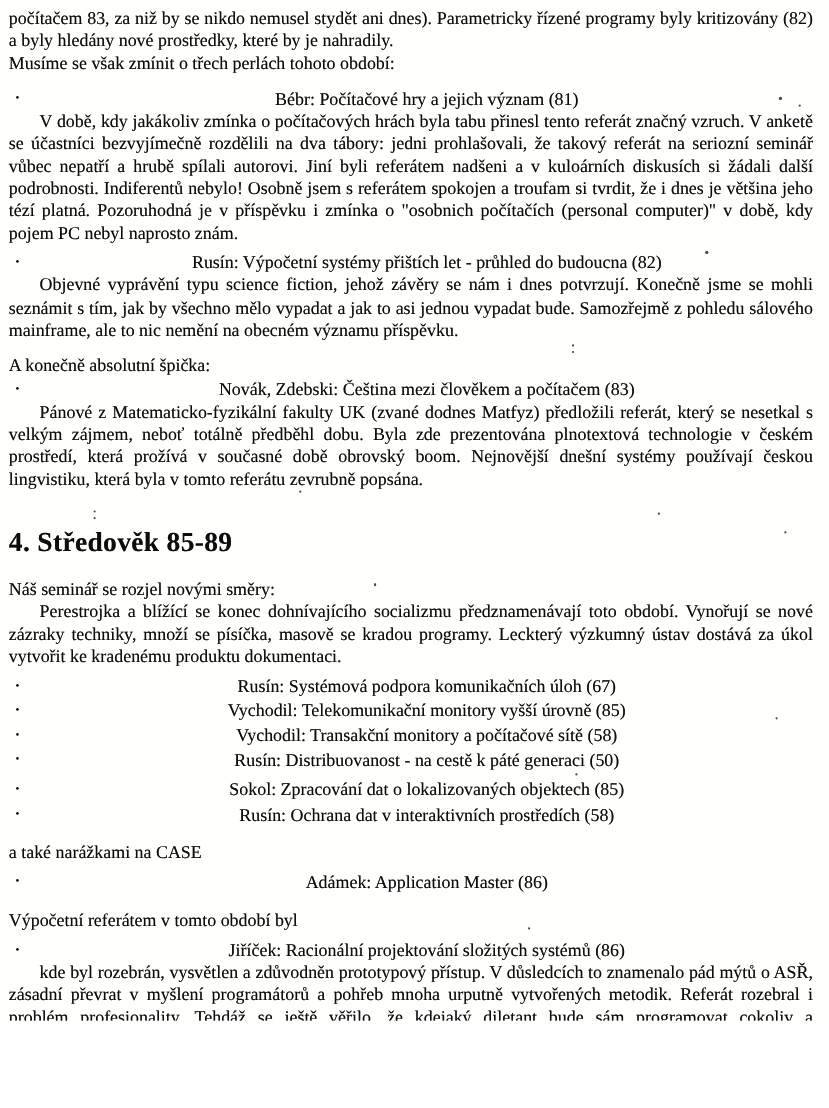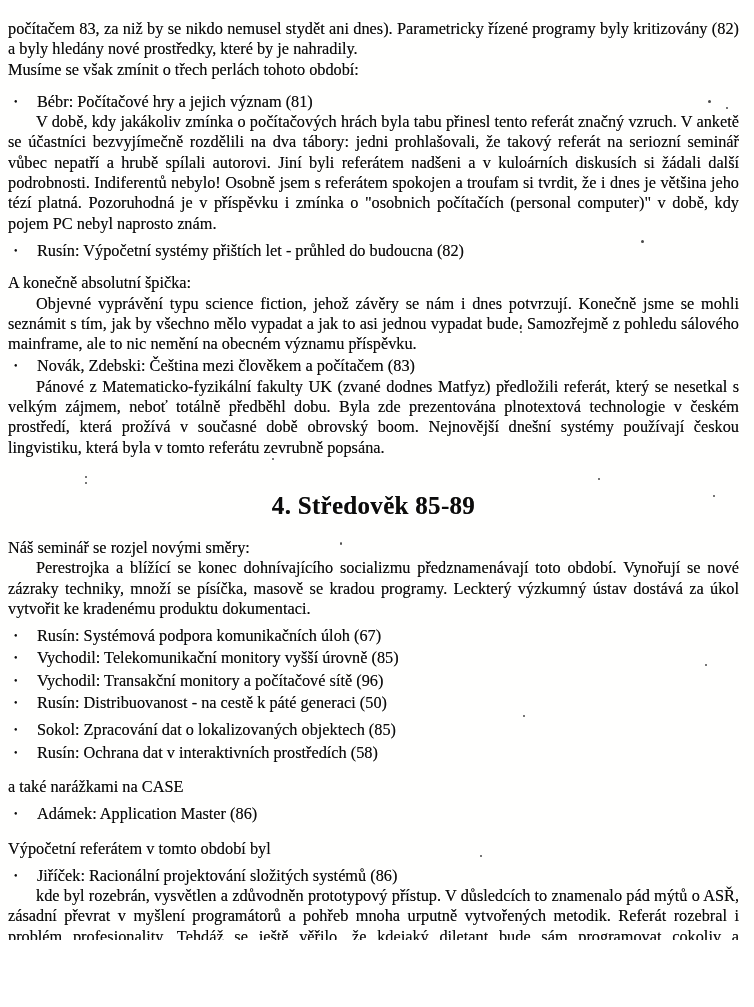--- a/index.html
+++ b/index.html
@@ -1,21 +1,21 @@
 <!DOCTYPE html>
 <html lang="cs"><head>
 <meta charset="utf-8">
 <style>
   * { margin: 0; padding: 0; box-sizing: border-box; }
   html, body { background: #ffffff; }
   .page {
     position: relative;
     width: 754px;
     height: 928px;
-    margin: 12px auto;
+    margin: 0 auto;
     background: #fffffe;
     color: #0c0c0c;
     font-family: "Liberation Serif", "DejaVu Serif", serif;
     font-size: 16.3px;
     line-height: 20.3px;
     padding: 7px 15px 0 8px;
     overflow: hidden;
     text-shadow: 0 0 0.5px rgba(0,0,0,0.55); 
   }
   .para { text-align: justify; }
@@ -25,28 +25,27 @@
   .gap-xs { margin-top: 2px; }
   .gap-lg { margin-top: 14px; }
   .bullet-item { display: flex; align-items: flex-start; }
   .bullet {
     flex: none;
     width: 29px;
     padding-left: 6px;
     font-size: 10px;
     line-height: 20.3px;
   }
-  .bullet-text { flex: 1; }
+  .bullet-text { flex: 1; text-align: center; }
   .heading {
     font-size: 25px;
     line-height: 28px;
     font-weight: bold;
     letter-spacing: 0.3px;
     margin: 34px 0 18px 0;
-    text-align: center;
   }
   .noise {
     position: absolute;
     background: #1c1c1c;
     border-radius: 50%;
     opacity: 0.8;
   }
 </style>
 </head>
 <body>
@@ -59,23 +58,23 @@
   <div class="bullet-item gap">
     <span class="bullet">•</span>
     <span class="bullet-text">Bébr: Počítačové hry a jejich význam (81)</span>
   </div>
   <p class="para indent">V době, kdy jakákoliv zmínka o počítačových hrách byla tabu přinesl tento referát značný vzruch. V anketě se účastníci bezvyjímečně rozdělili na dva tábory: jedni prohlašovali, že takový referát na seriozní seminář vůbec nepatří a hrubě spílali autorovi. Jiní byli referátem nadšeni a v kuloárních diskusích si žádali další podrobnosti. Indiferentů nebylo! Osobně jsem s referátem spokojen a troufam si tvrdit, že i dnes je většina jeho tézí platná. Pozoruhodná je v příspěvku i zmínka o "osobnich počítačích (personal computer)" v době, kdy pojem PC nebyl naprosto znám.</p>
 
   <div class="bullet-item gap-sm">
     <span class="bullet">•</span>
     <span class="bullet-text">Rusín: Výpočetní systémy přištích let - průhled do budoucna (82)</span>
   </div>
+  <p class="para indent">Objevné vyprávění typu science fiction, jehož závěry se nám i dnes potvrzují. Konečně jsme se mohli seznámit s tím, jak by všechno mělo vypadat a jak to asi jednou vypadat bude. Samozřejmě z pohledu sálového mainframe, ale to nic nemění na obecném významu příspěvku.</p>
+
   <p class="para gap">A konečně absolutní špička:</p>
-
-  <p class="para indent">Objevné vyprávění typu science fiction, jehož závěry se nám i dnes potvrzují. Konečně jsme se mohli seznámit s tím, jak by všechno mělo vypadat a jak to asi jednou vypadat bude. Samozřejmě z pohledu sálového mainframe, ale to nic nemění na obecném významu příspěvku.</p>
   <div class="bullet-item gap-xs">
     <span class="bullet">•</span>
     <span class="bullet-text">Novák, Zdebski: Čeština mezi člověkem a počítačem (83)</span>
   </div>
   <p class="para indent">Pánové z Matematicko-fyzikální fakulty UK (zvané dodnes Matfyz) předložili referát, který se nesetkal s velkým zájmem, neboť totálně předběhl dobu. Byla zde prezentována plnotextová technologie v českém prostředí, která prožívá v současné době obrovský boom. Nejnovější dnešní systémy používají českou lingvistiku, která byla v tomto referátu zevrubně popsána.</p>
 
   <h2 class="heading">4. Středověk 85-89</h2>
 
   <p class="para gap">Náš seminář se rozjel novými směry:</p>
 
@@ -83,21 +82,21 @@
   <div class="bullet-item gap-sm">
     <span class="bullet">•</span>
     <span class="bullet-text">Rusín: Systémová podpora komunikačních úloh (67)</span>
   </div>
   <div class="bullet-item gap-xs">
     <span class="bullet">•</span>
     <span class="bullet-text">Vychodil: Telekomunikační monitory vyšší úrovně (85)</span>
   </div>
   <div class="bullet-item gap-xs">
     <span class="bullet">•</span>
-    <span class="bullet-text">Vychodil: Transakční monitory a počítačové sítě (96)</span>
+    <span class="bullet-text">Vychodil: Transakční monitory a počítačové sítě (58)</span>
   </div>
   <div class="bullet-item gap-xs">
     <span class="bullet">•</span>
     <span class="bullet-text">Rusín: Distribuovanost - na cestě k páté generaci (50)</span>
   </div>
 
   <div class="bullet-item gap-sm">
     <span class="bullet">•</span>
     <span class="bullet-text">Sokol: Zpracování dat o lokalizovaných objektech (85)</span>
   </div>

